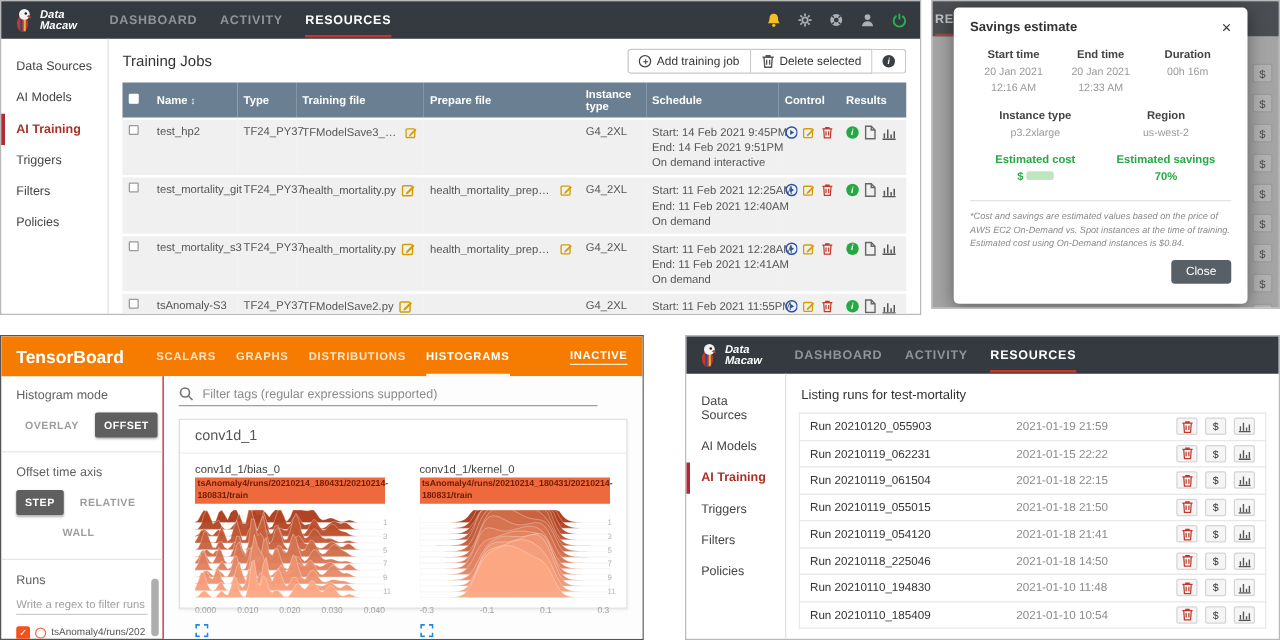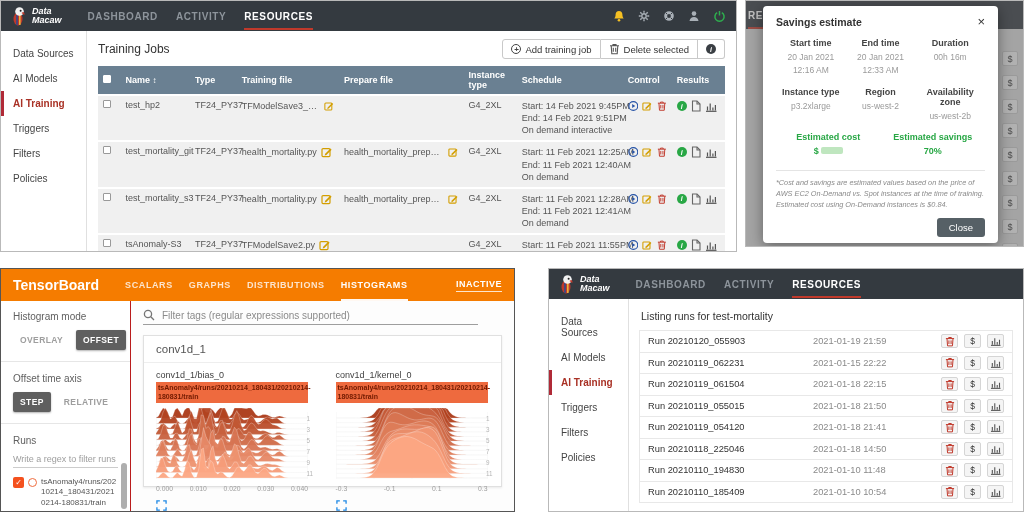--- a/index.html
+++ b/index.html
@@ -527,24 +527,20 @@
     </div>
     <div class="m-grid">
       <div class="m-col">
           <div class="m-label">Instance type</div>
           <div class="m-val">p3.2xlarge</div>
         </div>
       <div class="m-col">
           <div class="m-label">Region</div>
           <div class="m-val">us-west-2</div>
         </div>
-      <div class="m-col">
-          <div class="m-label">Availability zone</div>
-          <div class="m-val">us-west-2b</div>
-        </div>
     </div>
     <div class="m-grid">
       <div class="m-col">
           <div class="m-label green">Estimated cost</div>
           <div class="m-val green"><span>$</span><span class="blur-chip"></span></div>
         </div>
       <div class="m-col">
           <div class="m-label green">Estimated savings</div>
           <div class="m-val green">70%</div>
         </div>
@@ -574,20 +570,23 @@
       <div class="tb-label">Histogram mode</div>
       <div class="seg-row">
         <span class="seg">OVERLAY</span>
         <span class="seg on">OFFSET</span>
       </div>
       <div class="tb-div"></div>
       <div class="tb-label">Offset time axis</div>
       <div class="seg-row">
         <span class="seg on">STEP</span>
         <span class="seg">RELATIVE</span>
+      </div>
+      <div class="seg-row" style="margin-top:4px;padding-left:30px;">
+        <span class="seg">WALL</span>
       </div>
       <div class="tb-div"></div>
       <div class="tb-label">Runs</div>
       <input class="regex-input" placeholder="Write a regex to filter runs" style="">
       <div>
 
           <div class="run-item">
             <span class="run-cb">✓</span>
             <span class="run-radio"></span>
             <span class="run-label">tsAnomaly4/runs/20210214_180431/20210214-180831/train</span>

